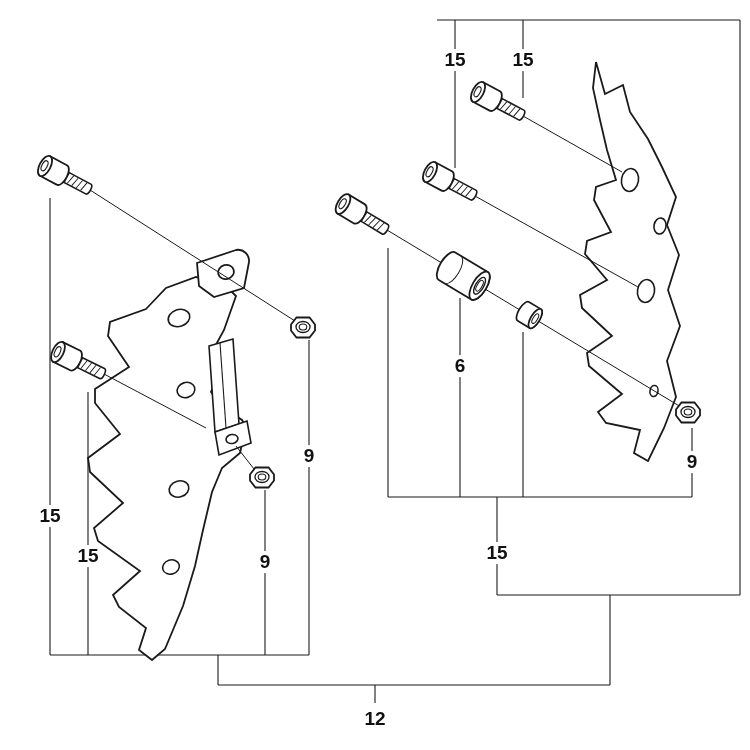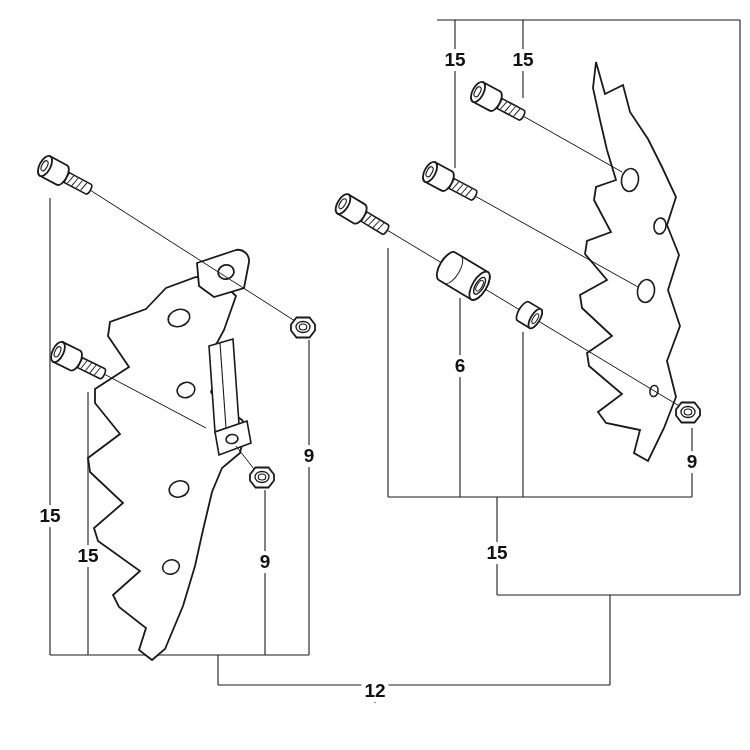--- a/index.html
+++ b/index.html
@@ -134,14 +134,14 @@
 
   <div class="part-label" style="left:50px;top:516px">15</div>
   <div class="part-label" style="left:88px;top:556px">15</div>
   <div class="part-label" style="left:309px;top:456px">9</div>
   <div class="part-label" style="left:265px;top:562px">9</div>
   <div class="part-label" style="left:455px;top:60px">15</div>
   <div class="part-label" style="left:523px;top:60px">15</div>
   <div class="part-label" style="left:460px;top:366px">6</div>
   <div class="part-label" style="left:692px;top:462px">9</div>
   <div class="part-label" style="left:497px;top:553px">15</div>
-  <div class="part-label" style="left:375px;top:691px">12</div>
+  <div class="part-label" style="left:375px;top:719px">12</div>
 </div>
 
 </body></html>

